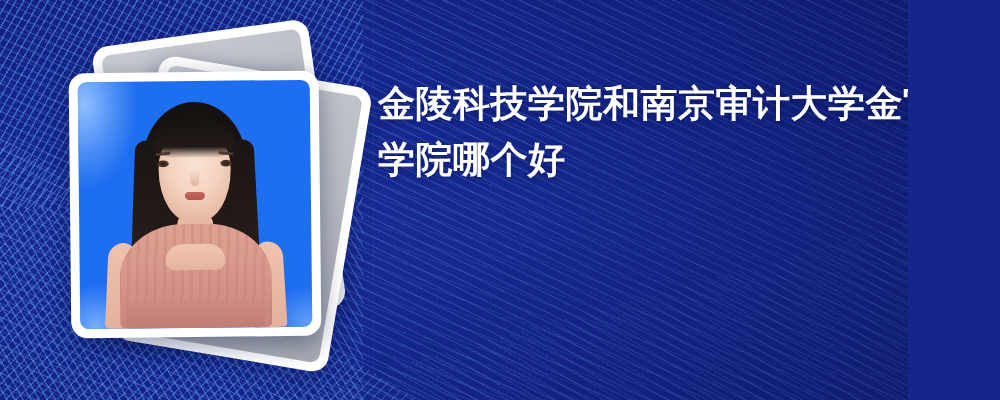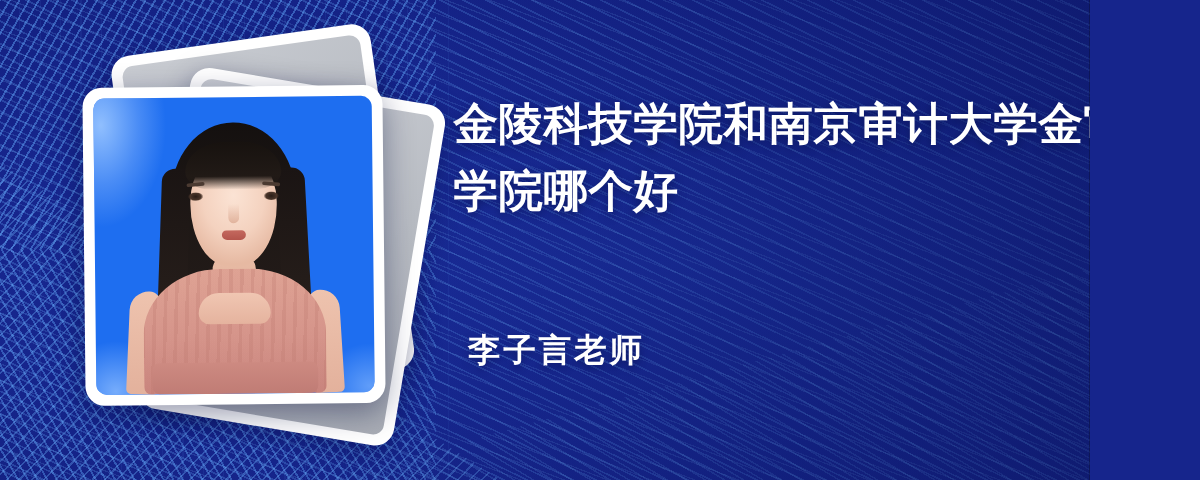--- a/index.html
+++ b/index.html
@@ -370,17 +370,16 @@
           <div class="p-mouth"></div>
         </div>
       </div>
     </div>
 
   </div>
 
   <div id="text-block">
     <div id="article-title">金陵科技学院和南京审计大学金审学院哪个好</div>
 
-    <div id="author-name">李子言老师</div>
 
   </div>
 
 </div>
 
 </body></html>

